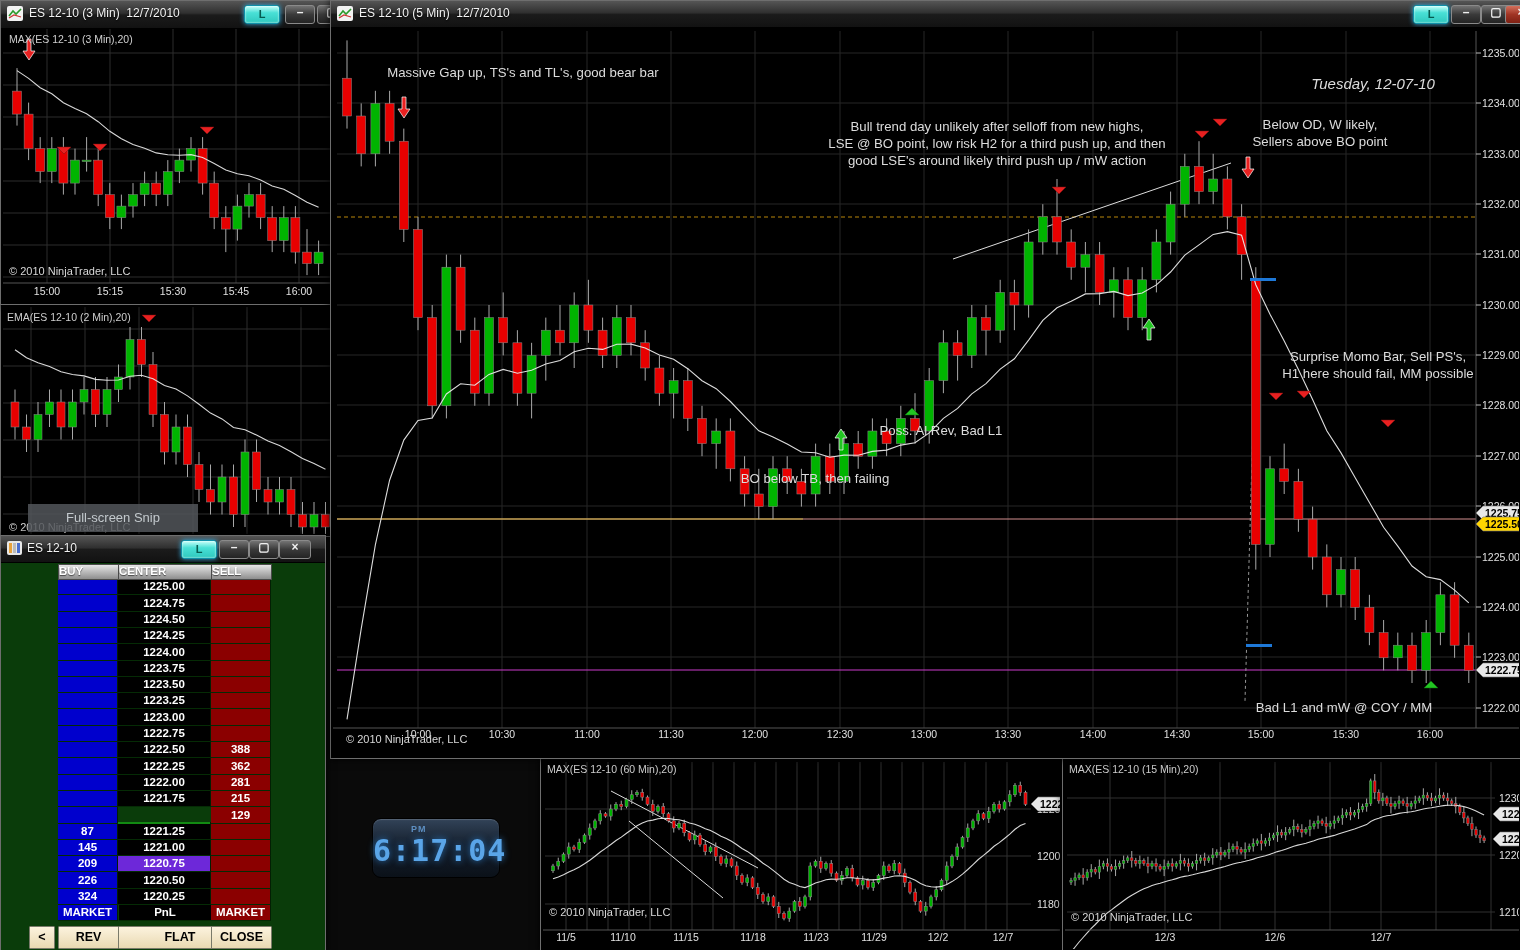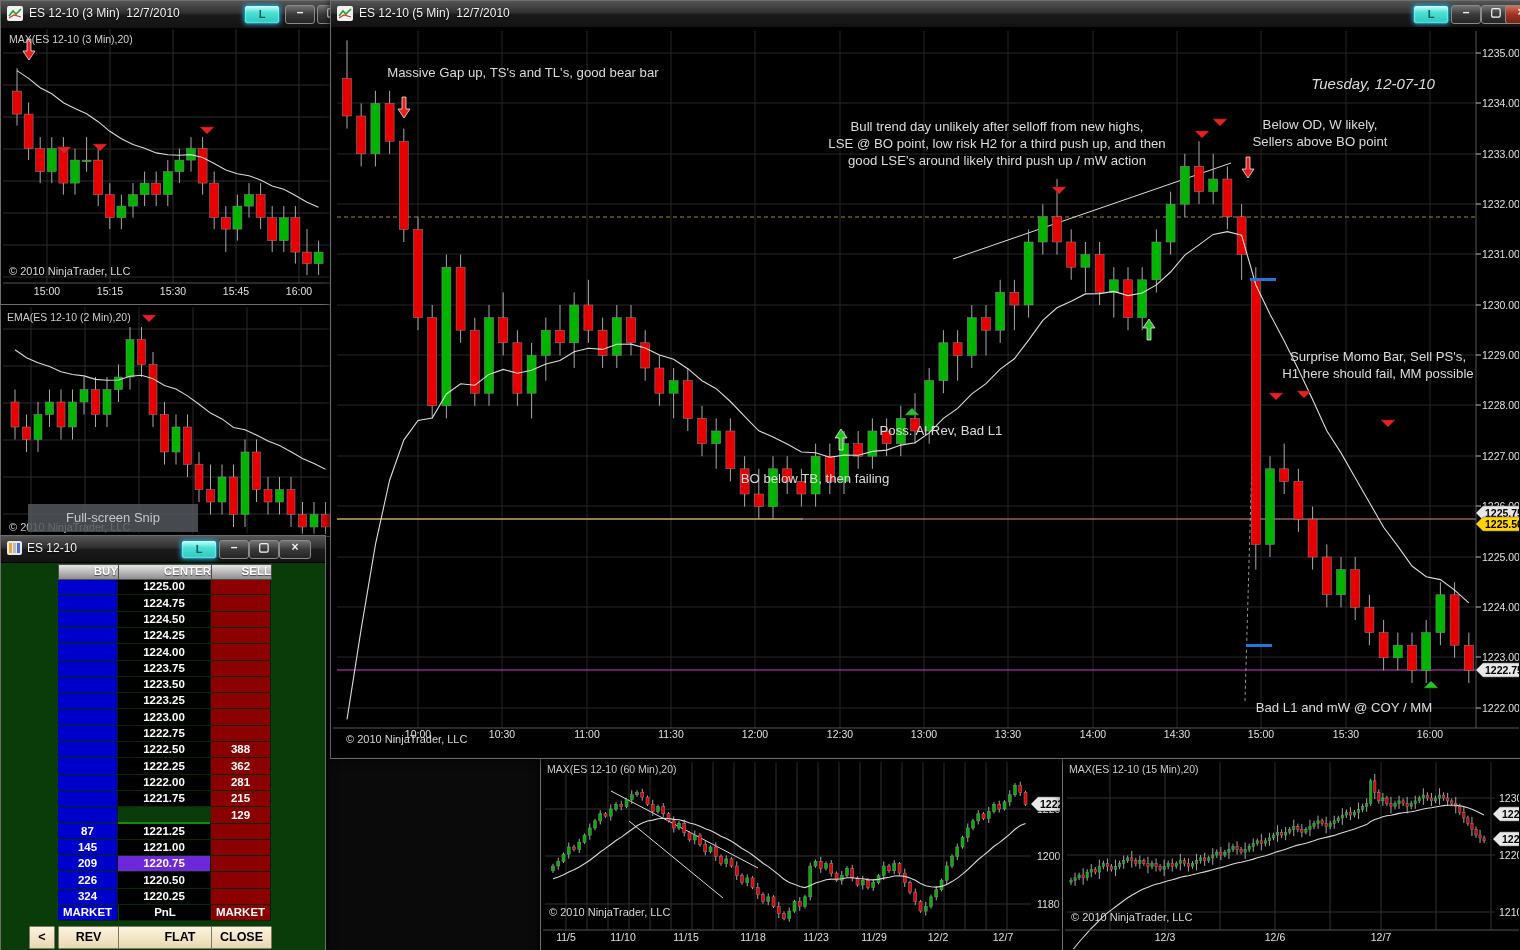--- a/index.html
+++ b/index.html
@@ -21,21 +21,21 @@
   .wbtn.redx{background:linear-gradient(#d4705c,#a03424 50%,#7e2013);}
   .chartsvg{position:absolute;background:#000;}
   svg text{font-family:"Liberation Sans",sans-serif;}
   .indlabel{position:absolute;font-size:10.5px;color:#cfcfcf;z-index:5;}
   .copyright{position:absolute;font-size:11px;color:#d8d8d8;z-index:5;}
   
   #win-dom{background:#0a3c0a;}
   .dom-cell{position:absolute;font-weight:bold;font-size:11.5px;color:#fff;text-align:center;
     border-right:1px solid #031f03;border-bottom:1px solid #052b05;overflow:hidden;}
   .dom-hdr{position:absolute;background:linear-gradient(#e6e6e6,#8e8e8e);color:#fff;font-weight:bold;
-    font-size:11.5px;text-align:right;text-shadow:0 1px 1px #444;border:1px solid #4a4a4a;}
+    font-size:11.5px;text-align:left;text-shadow:0 1px 1px #444;border:1px solid #4a4a4a;}
   .dom-btn{position:absolute;background:linear-gradient(#fcf3de,#e9d9b2);border:1px solid #7a7a6a;
     color:#000;font-weight:bold;font-size:12.5px;text-align:center;line-height:20px;height:21px;border-radius:1px;}
   
   #snip-tooltip{position:absolute;left:28px;top:504px;width:170px;height:28px;background:rgba(82,86,90,.85);
     color:#c3c9cd;font-size:13px;line-height:28px;text-align:center;z-index:40;}
   
   #clock{position:absolute;left:372px;top:818px;width:126px;height:58px;border-radius:9px;z-index:41;
     background:linear-gradient(#324358,#15202e 45%,#0b1119);border:1px solid #000;box-shadow:inset 0 1px 1px rgba(255,255,255,.18);}
   #clock .period{position:absolute;left:38px;top:5px;font-size:9px;color:#5d8fc2;font-weight:bold;letter-spacing:1px;}
   #clock .time{position:absolute;left:0;right:0;top:14px;text-align:center;font-family:"DejaVu Sans Mono",monospace;
@@ -1064,14 +1064,18 @@
         <text x="437" y="57.5" fill="#000000" font-size="10.5" font-weight="bold">1227.25</text>
         <path d="M428,79 L435,72 H476 V86 H435 Z" fill="#e8e8e8" stroke="#777" stroke-width="0.6"></path>
         <text x="437" y="82.5" fill="#000000" font-size="10.5" font-weight="bold">1222.75</text>
       </svg>
     <div class="indlabel" style="left:6px;top:5px;">MAX(ES 12-10 (15 Min),20)</div>
     <div class="copyright" style="left:8px;top:153px;">© 2010 NinjaTrader, LLC</div>
   </div>
 
   <div id="snip-tooltip">Full-screen Snip</div>
 
+  <div id="clock">
+    <div class="period">PM</div>
+    <div class="time">6:17:04</div>
+  </div>
 
 </div>
 
 </body></html>

